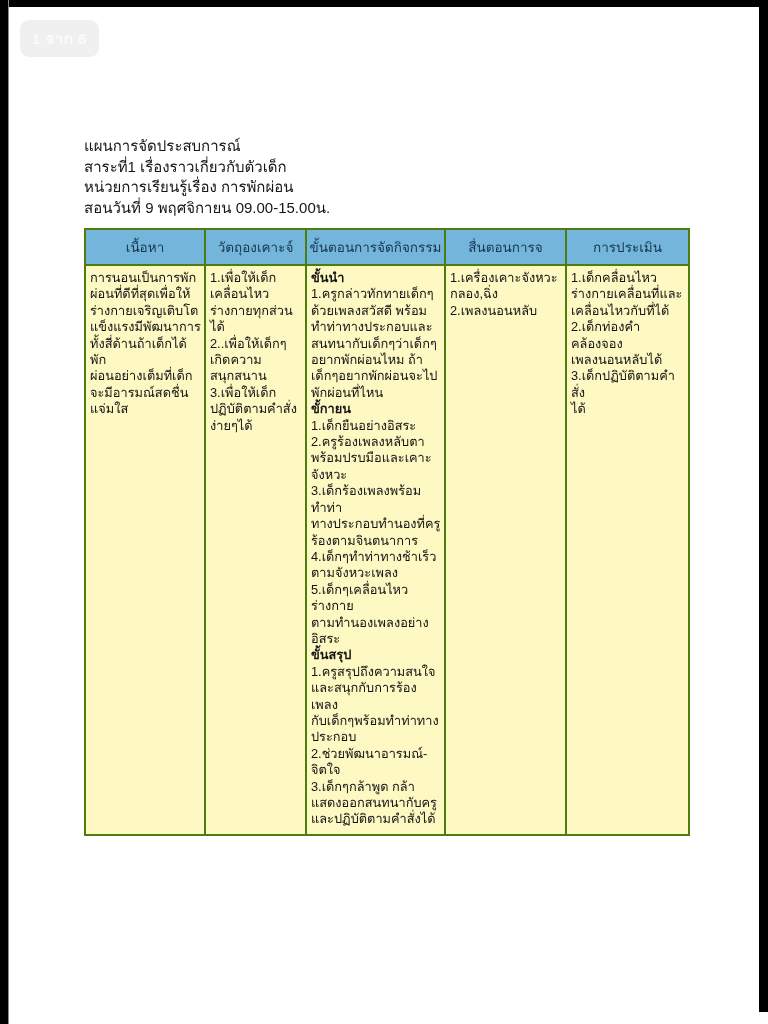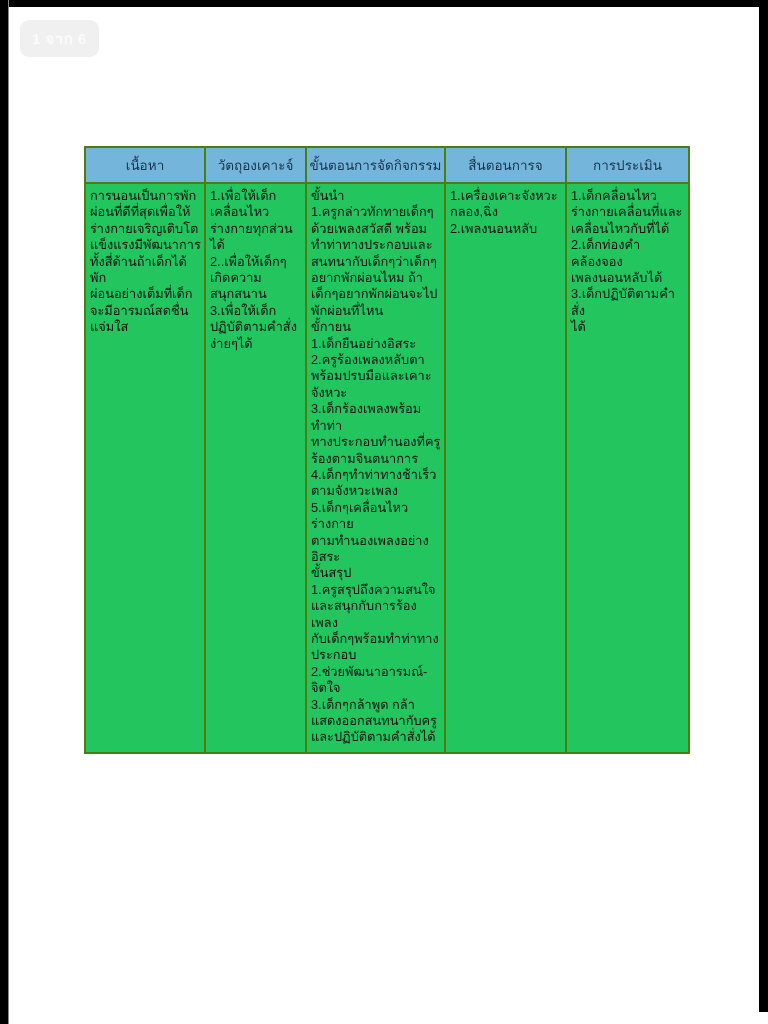--- a/index.html
+++ b/index.html
@@ -48,47 +48,53 @@
     background: #74b5db;
     color: #17364f;
     font-weight: normal;
     font-size: 13.5px;
     height: 36px;
     text-align: center;
     vertical-align: middle;
     padding: 2px;
   }
   table.plan td {
-    background: #22c55e;
+    background: #fef9c3;
     vertical-align: top;
     padding: 4px 3px 6px 4px;
     font-size: 12.8px;
     line-height: 16.4px;
     color: #141414;
     white-space: pre-line;
     word-break: break-word;
     height: 488px;
   }
   td.cell-content { color: #21405c; line-height: 17.6px; }
   td.cell-activity { line-height: 15.4px; padding-right: 2px; }
-  .sec-head { font-weight: normal; white-space: pre-line; }
+  .sec-head { font-weight: bold; white-space: pre-line; }
   .sec-body { white-space: pre-line; }
 </style>
 </head>
 <body>
 
 <div class="edge-top"></div>
 <div class="edge-left"></div>
 <div class="edge-right"></div>
 
 <div class="page-badge">
   <span>1 จาก 6</span>
 </div>
 
 <div class="doc">
+  <div class="doc-title">
+    <p>แผนการจัดประสบการณ์</p>
+    <p>สาระที่1 เรื่องราวเกี่ยวกับตัวเด็ก</p>
+    <p>หน่วยการเรียนรู้เรื่อง การพักผ่อน</p>
+    <p>สอนวันที่ 9 พฤศจิกายน 09.00-15.00น.</p>
+  </div>
 
   <table class="plan">
     <colgroup>
       <col style="width:120px">
       <col style="width:101px">
       <col style="width:139px">
       <col style="width:121px">
       <col style="width:123px">
     </colgroup>
     <thead>

